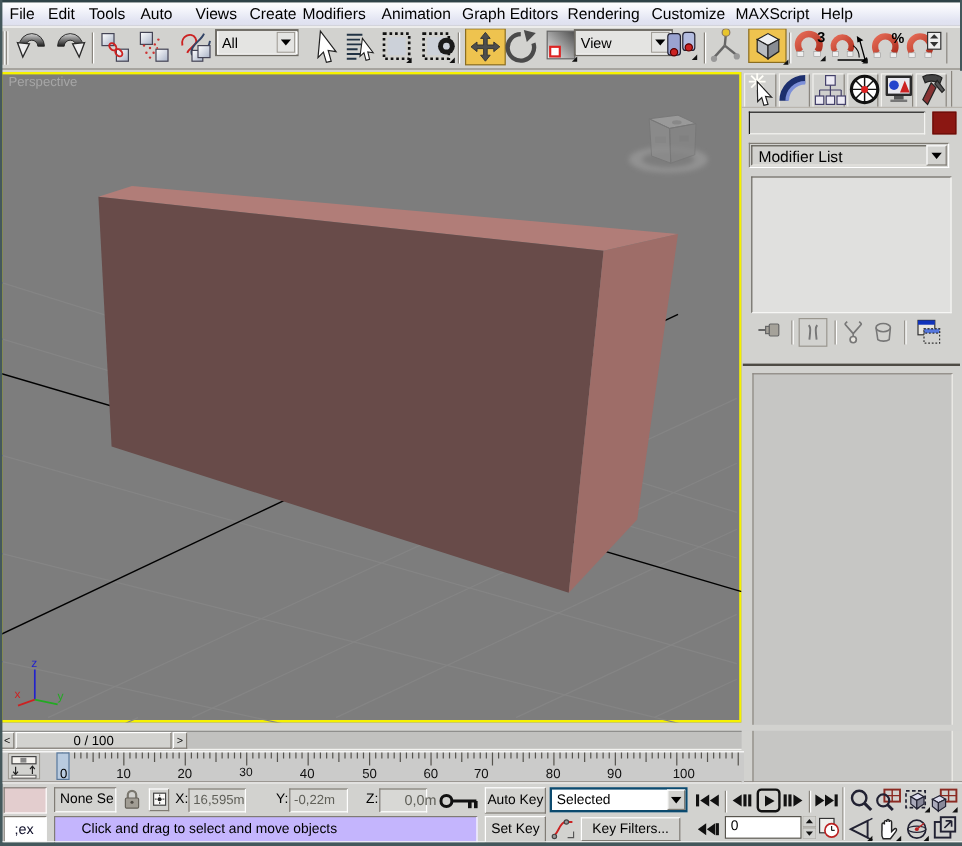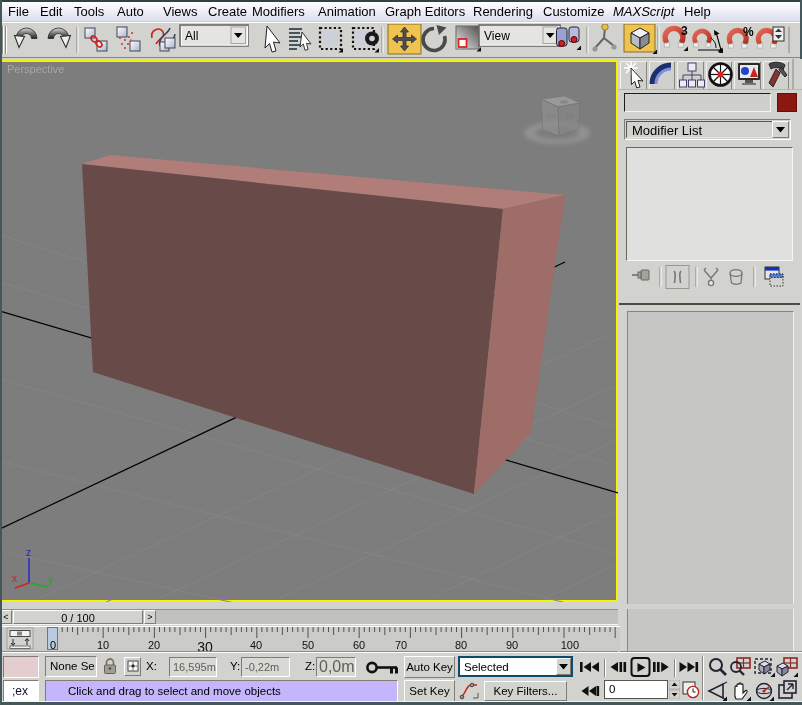--- a/index.html
+++ b/index.html
@@ -22,21 +22,21 @@
   <span class="abs" style="left:40px;">Edit</span>
   <span class="abs" style="left:74px;">Tools</span>
   <span class="abs" style="left:117px;">Auto</span>
   <span class="abs" style="left:163px;">Views</span>
   <span class="abs" style="left:208px;">Create</span>
   <span class="abs" style="left:252px;">Modifiers</span>
   <span class="abs" style="left:318px;">Animation</span>
   <span class="abs" style="left:385px;">Graph Editors</span>
   <span class="abs" style="left:473px;">Rendering</span>
   <span class="abs" style="left:543px;">Customize</span>
-  <span class="abs" style="left:613px;font-style:italic;">MAXScript</span>
+  <span class="abs" style="left:613px;">MAXScript</span>
   <span class="abs" style="left:684px;">Help</span>
 </div>
 
 <div class="abs" id="toolbar" style="left:0;top:22px;width:802px;height:36px;background:#d2d2cf;
      border-top:1px solid #fff;border-bottom:1px solid #8a867f;box-sizing:border-box;">
 </div>
 
 <div class="abs" style="left:2px;top:26px;width:1px;height:28px;background:#fff;border-left:1px solid #8a867f;"></div>
 <div class="abs" style="left:5px;top:26px;width:1px;height:28px;background:#fff;border-left:1px solid #8a867f;"></div>
 
@@ -586,21 +586,21 @@
       <line x1="594.7" y1="1" x2="594.7" y2="6"></line>
       <line x1="599.8" y1="1" x2="599.8" y2="6"></line>
       <line x1="605.0" y1="1" x2="605.0" y2="6"></line>
       <line x1="610.1" y1="1" x2="610.1" y2="6"></line>
       <line x1="615.2" y1="1" x2="615.2" y2="12"></line>
     </g>
 </svg>
 <div class="abs" style="left:44px;top:626px;width:576px;height:32px;">
     <span style="position:absolute;top:13px;left:44px;width:30px;text-align:center;font-size:11px;color:#111;">10</span>
     <span style="position:absolute;top:13px;left:95px;width:30px;text-align:center;font-size:11px;color:#111;">20</span>
-    <span style="position:absolute;top:13px;left:146px;width:30px;text-align:center;font-size:14px;color:#111;">30</span>
+    <span style="position:absolute;top:13px;left:146px;width:30px;text-align:center;font-size:10px;color:#111;">30</span>
     <span style="position:absolute;top:13px;left:197px;width:30px;text-align:center;font-size:11px;color:#111;">40</span>
     <span style="position:absolute;top:13px;left:249px;width:30px;text-align:center;font-size:11px;color:#111;">50</span>
     <span style="position:absolute;top:13px;left:300px;width:30px;text-align:center;font-size:11px;color:#111;">60</span>
     <span style="position:absolute;top:13px;left:351px;width:30px;text-align:left;font-size:11px;color:#111;">70</span>
     <span style="position:absolute;top:13px;left:402px;width:30px;text-align:center;font-size:11px;color:#111;">80</span>
     <span style="position:absolute;top:13px;left:453px;width:30px;text-align:center;font-size:11px;color:#111;">90</span>
     <span style="position:absolute;top:13px;left:505px;width:30px;text-align:right;font-size:11px;color:#111;">100</span>
   </div>
 
 <div class="abs" style="left:47px;top:627px;width:11px;height:23px;background:#b9cbdf;box-sizing:border-box;border:1px solid #5a7899;"></div>
@@ -630,27 +630,27 @@
   <rect x="1" y="1" width="10" height="10" fill="#fbfaf8" stroke="#444"></rect>
   <circle cx="6" cy="6" r="1.7" fill="#222"></circle>
   <line x1="6" y1="2" x2="6" y2="3.6" stroke="#555"></line>
     <line x1="6" y1="8.4" x2="6" y2="10" stroke="#555"></line>
   <line x1="2" y1="6" x2="3.6" y2="6" stroke="#555"></line>
     <line x1="8.4" y1="6" x2="10" y2="6" stroke="#555"></line>
 </svg>
 
 <div class="abs" style="left:146px;top:660px;font-size:11.5px;color:#000;">X:</div>
 <div class="abs sunken" style="left:157px;top:657px;width:48px;height:20px;box-sizing:border-box;background:#d8d8d5;
-     font-size:11px;color:#606059;line-height:18px;padding-left:3px;margin-left:12px;">16,595m</div>
+     font-size:11px;color:#606059;line-height:18px;padding-left:3px;">16,595m</div>
 <div class="abs" style="left:230px;top:660px;font-size:11.5px;color:#000;">Y:</div>
 <div class="abs sunken" style="left:241px;top:657px;width:49px;height:20px;box-sizing:border-box;background:#d8d8d5;
      font-size:11px;color:#606059;line-height:18px;padding-left:3px;">-0,22m</div>
 <div class="abs" style="left:305px;top:660px;font-size:11.5px;color:#000;">Z:</div>
 <div class="abs sunken" style="left:316px;top:657px;width:40px;height:20px;box-sizing:border-box;background:#d8d8d5;
-     font-size:16px;color:#606059;line-height:18px;padding-left:2px;">0,0m</div>
+     font-size:12px;color:#606059;line-height:18px;padding-left:20px;">0,0m</div>
 
 <svg class="abs" style="left:366px;top:660px;" width="33" height="15" viewBox="0 0 33 15">
   <circle cx="6" cy="7.5" r="4.6" fill="none" stroke="#111" stroke-width="2.6"></circle>
   <line x1="10.5" y1="7.5" x2="31" y2="7.5" stroke="#111" stroke-width="2.6"></line>
   <rect x="24" y="7.5" width="3" height="6" fill="#111"></rect>
   <rect x="29" y="7.5" width="3" height="6" fill="#111"></rect>
 </svg>
 
 <div class="abs sunken" style="left:45px;top:680px;width:353px;height:23px;box-sizing:border-box;background:#c4b5fd;
      font-size:11.5px;color:#000;line-height:21px;padding-left:22px;white-space:nowrap;">Click and drag to select and move objects</div>

